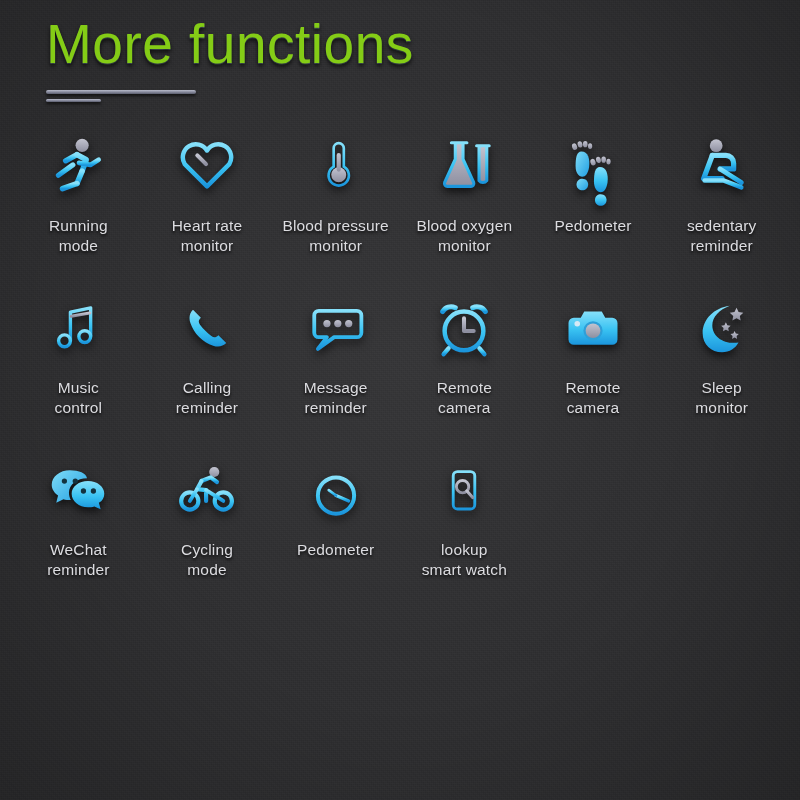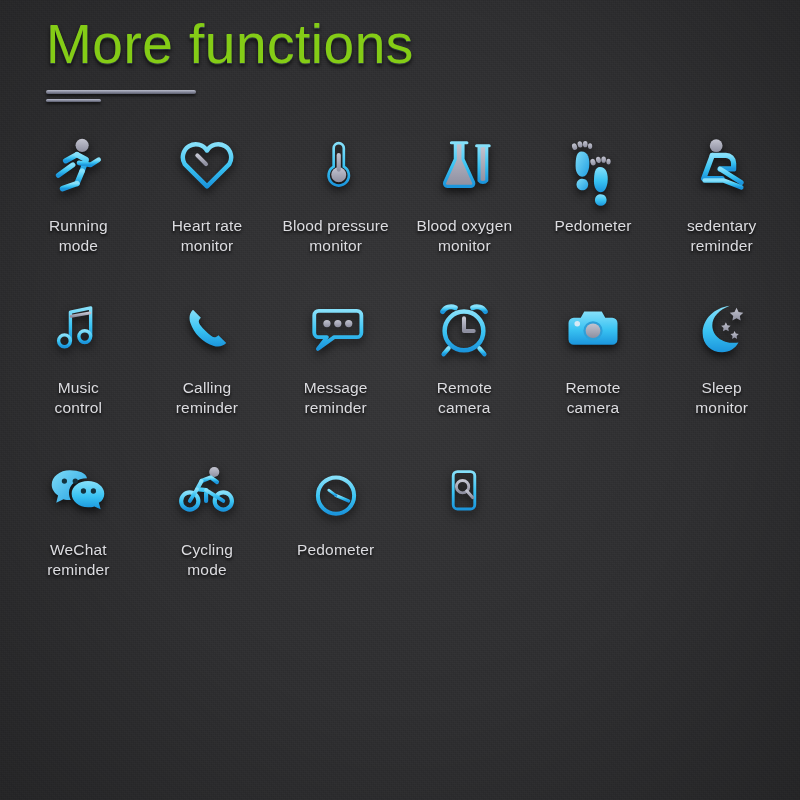--- a/index.html
+++ b/index.html
@@ -285,20 +285,21 @@
         <div class="label">Pedometer</div>
       </div>
       <div class="cell">
         <div class="ico">
           <svg viewBox="0 0 64 64" width="46" height="64">
    <rect x="17" y="5" width="30" height="52" rx="6" fill="none" stroke="url(#gBlue)" stroke-width="4"></rect>
    <circle cx="30" cy="26" r="8.6" fill="none" stroke="url(#gGray)" stroke-width="4"></circle>
    <path d="M36 32 L44 41" stroke="url(#gGray)" stroke-width="4.4" stroke-linecap="round"></path>
   </svg>
         </div>
+        <div class="label">lookup<br>smart watch</div>
       </div>
     </div>
 
 </div>
 
 <svg width="0" height="0" style="position:absolute" aria-hidden="true">
  <defs>
   <linearGradient id="gBlue" x1="0" y1="0" x2="0" y2="1">
     <stop offset="0%" stop-color="#86e0fa"></stop>
         <stop offset="55%" stop-color="#39c2f2"></stop>

